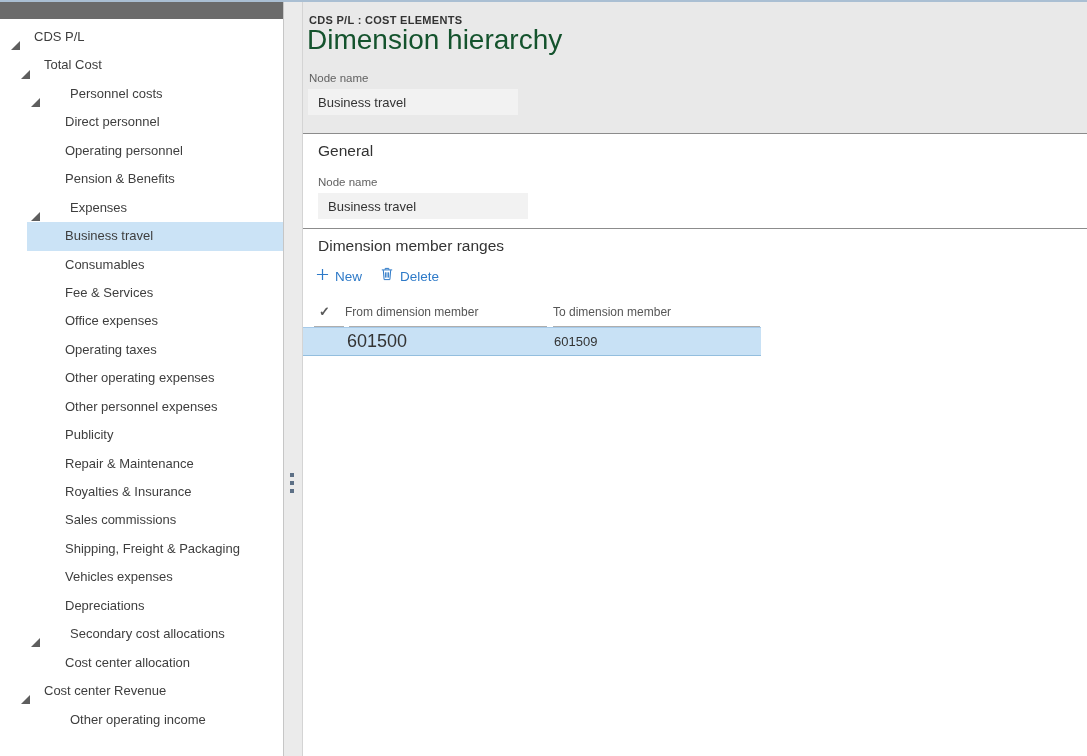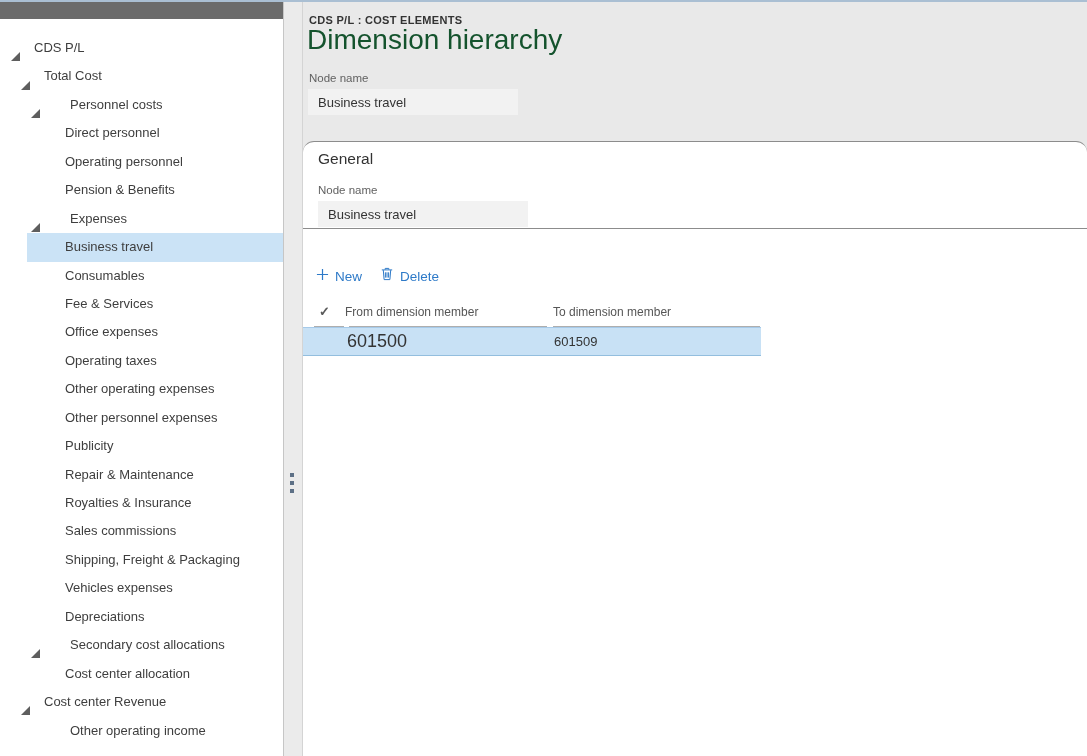--- a/index.html
+++ b/index.html
@@ -7,21 +7,21 @@
     width:1087px;height:756px;position:relative;overflow:hidden;
     background:#ffffff;font-family:"Liberation Sans",sans-serif;
     -webkit-font-smoothing:antialiased;
   }
   
   .top-line{position:absolute;left:0;top:0;width:1087px;height:2px;background:#aabfd3;z-index:6;}
 
   
   .left-panel{position:absolute;left:0;top:2px;width:283px;height:754px;background:#fff;border-right:1px solid #c6c6c6;}
   .left-topbar{height:17px;background:#6b6b6b;}
-  .tree{position:absolute;left:0;top:21px;right:0;margin-top:11px;}
+  .tree{position:absolute;left:0;top:21px;right:0;}
   .tree-row{position:relative;height:28.45px;line-height:28.45px;font-size:13px;color:#3e3e3e;cursor:pointer;white-space:nowrap;}
   .tree-row.selected{background:linear-gradient(to right,transparent 27px,#cbe3f6 27px);}
   .tree-row .arrow{position:absolute;top:50%;margin-top:-5px;width:9px;height:9px;display:block;}
   .lvl0 .arrow{left:11px}.lvl1 .arrow{left:21px}.lvl2 .arrow{left:31px}
   .lvl0 .lbl{padding-left:34px}.lvl1 .lbl{padding-left:44px}.lvl2 .lbl{padding-left:70px}.lvl3 .lbl{padding-left:65px}
   .lbl{display:block;}
 
   
   .gutter{position:absolute;left:284px;top:2px;width:18px;height:754px;background:#ebebeb;border-right:1px solid #d4d4d4;}
   .splitter-handle{position:absolute;left:6px;top:471px;width:4px;cursor:col-resize;}
@@ -31,21 +31,21 @@
   .right-panel{position:absolute;left:303px;top:2px;width:784px;height:754px;background:#e9e9e9;}
   .breadcrumb{position:absolute;left:6px;top:12px;font-size:11px;font-weight:600;letter-spacing:.3px;color:#333;}
   .page-title{position:absolute;left:4px;top:22px;font-size:28px;font-weight:300;color:#14532d;}
   .field-label{position:absolute;font-size:11.5px;color:#626262;}
   .field-input{position:absolute;width:200px;height:26px;background:#f2f2f2;border:none;outline:none;
                font-family:"Liberation Sans",sans-serif;font-size:13px;color:#333;padding:0 0 0 10px;}
   .hdr-label{left:6px;top:70px;}
   .hdr-input{left:5px;top:87px;}
 
   .section{position:absolute;left:0;width:784px;background:#fff;border-top:1px solid #8c8c8c;}
-  .sec-general{top:139px;height:95px;border-radius:11px;}
+  .sec-general{top:131px;height:95px;}
   .sec-ranges{top:226px;height:528px;}
   .sec-title{position:absolute;left:15px;top:8px;font-size:15.5px;color:#333;}
   .gen-label{left:15px;top:42px;}
   .gen-input{left:15px;top:59px;}
 
   
   .toolbar{position:absolute;left:13px;top:38px;display:flex;align-items:center;}
   .tb-btn{display:inline-flex;align-items:flex-end;color:#2e7ac8;font-size:13.5px;cursor:pointer;}
   .tb-btn .ic{margin-right:6px;display:block;}
   .btn-delete{margin-left:18px;}
@@ -185,20 +185,21 @@
   <div class="field-label hdr-label">Node name</div>
   <input class="field-input hdr-input" type="text" value="Business travel" style="">
 
   <div class="section sec-general">
     <div class="sec-title">General</div>
     <div class="field-label gen-label">Node name</div>
     <input class="field-input gen-input" type="text" value="Business travel" style="">
   </div>
 
   <div class="section sec-ranges">
+    <div class="sec-title">Dimension member ranges</div>
 
     <div class="toolbar">
       <span class="tb-btn btn-new">
         <span class="ic">
           <svg width="13" height="13" viewBox="0 0 14 14">
               <path d="M7 1 V13 M1 7 H13" stroke="#2e7ac8" stroke-width="1.3" fill="none"></path>
             </svg>
         </span>
         <span>New</span>
       </span>

